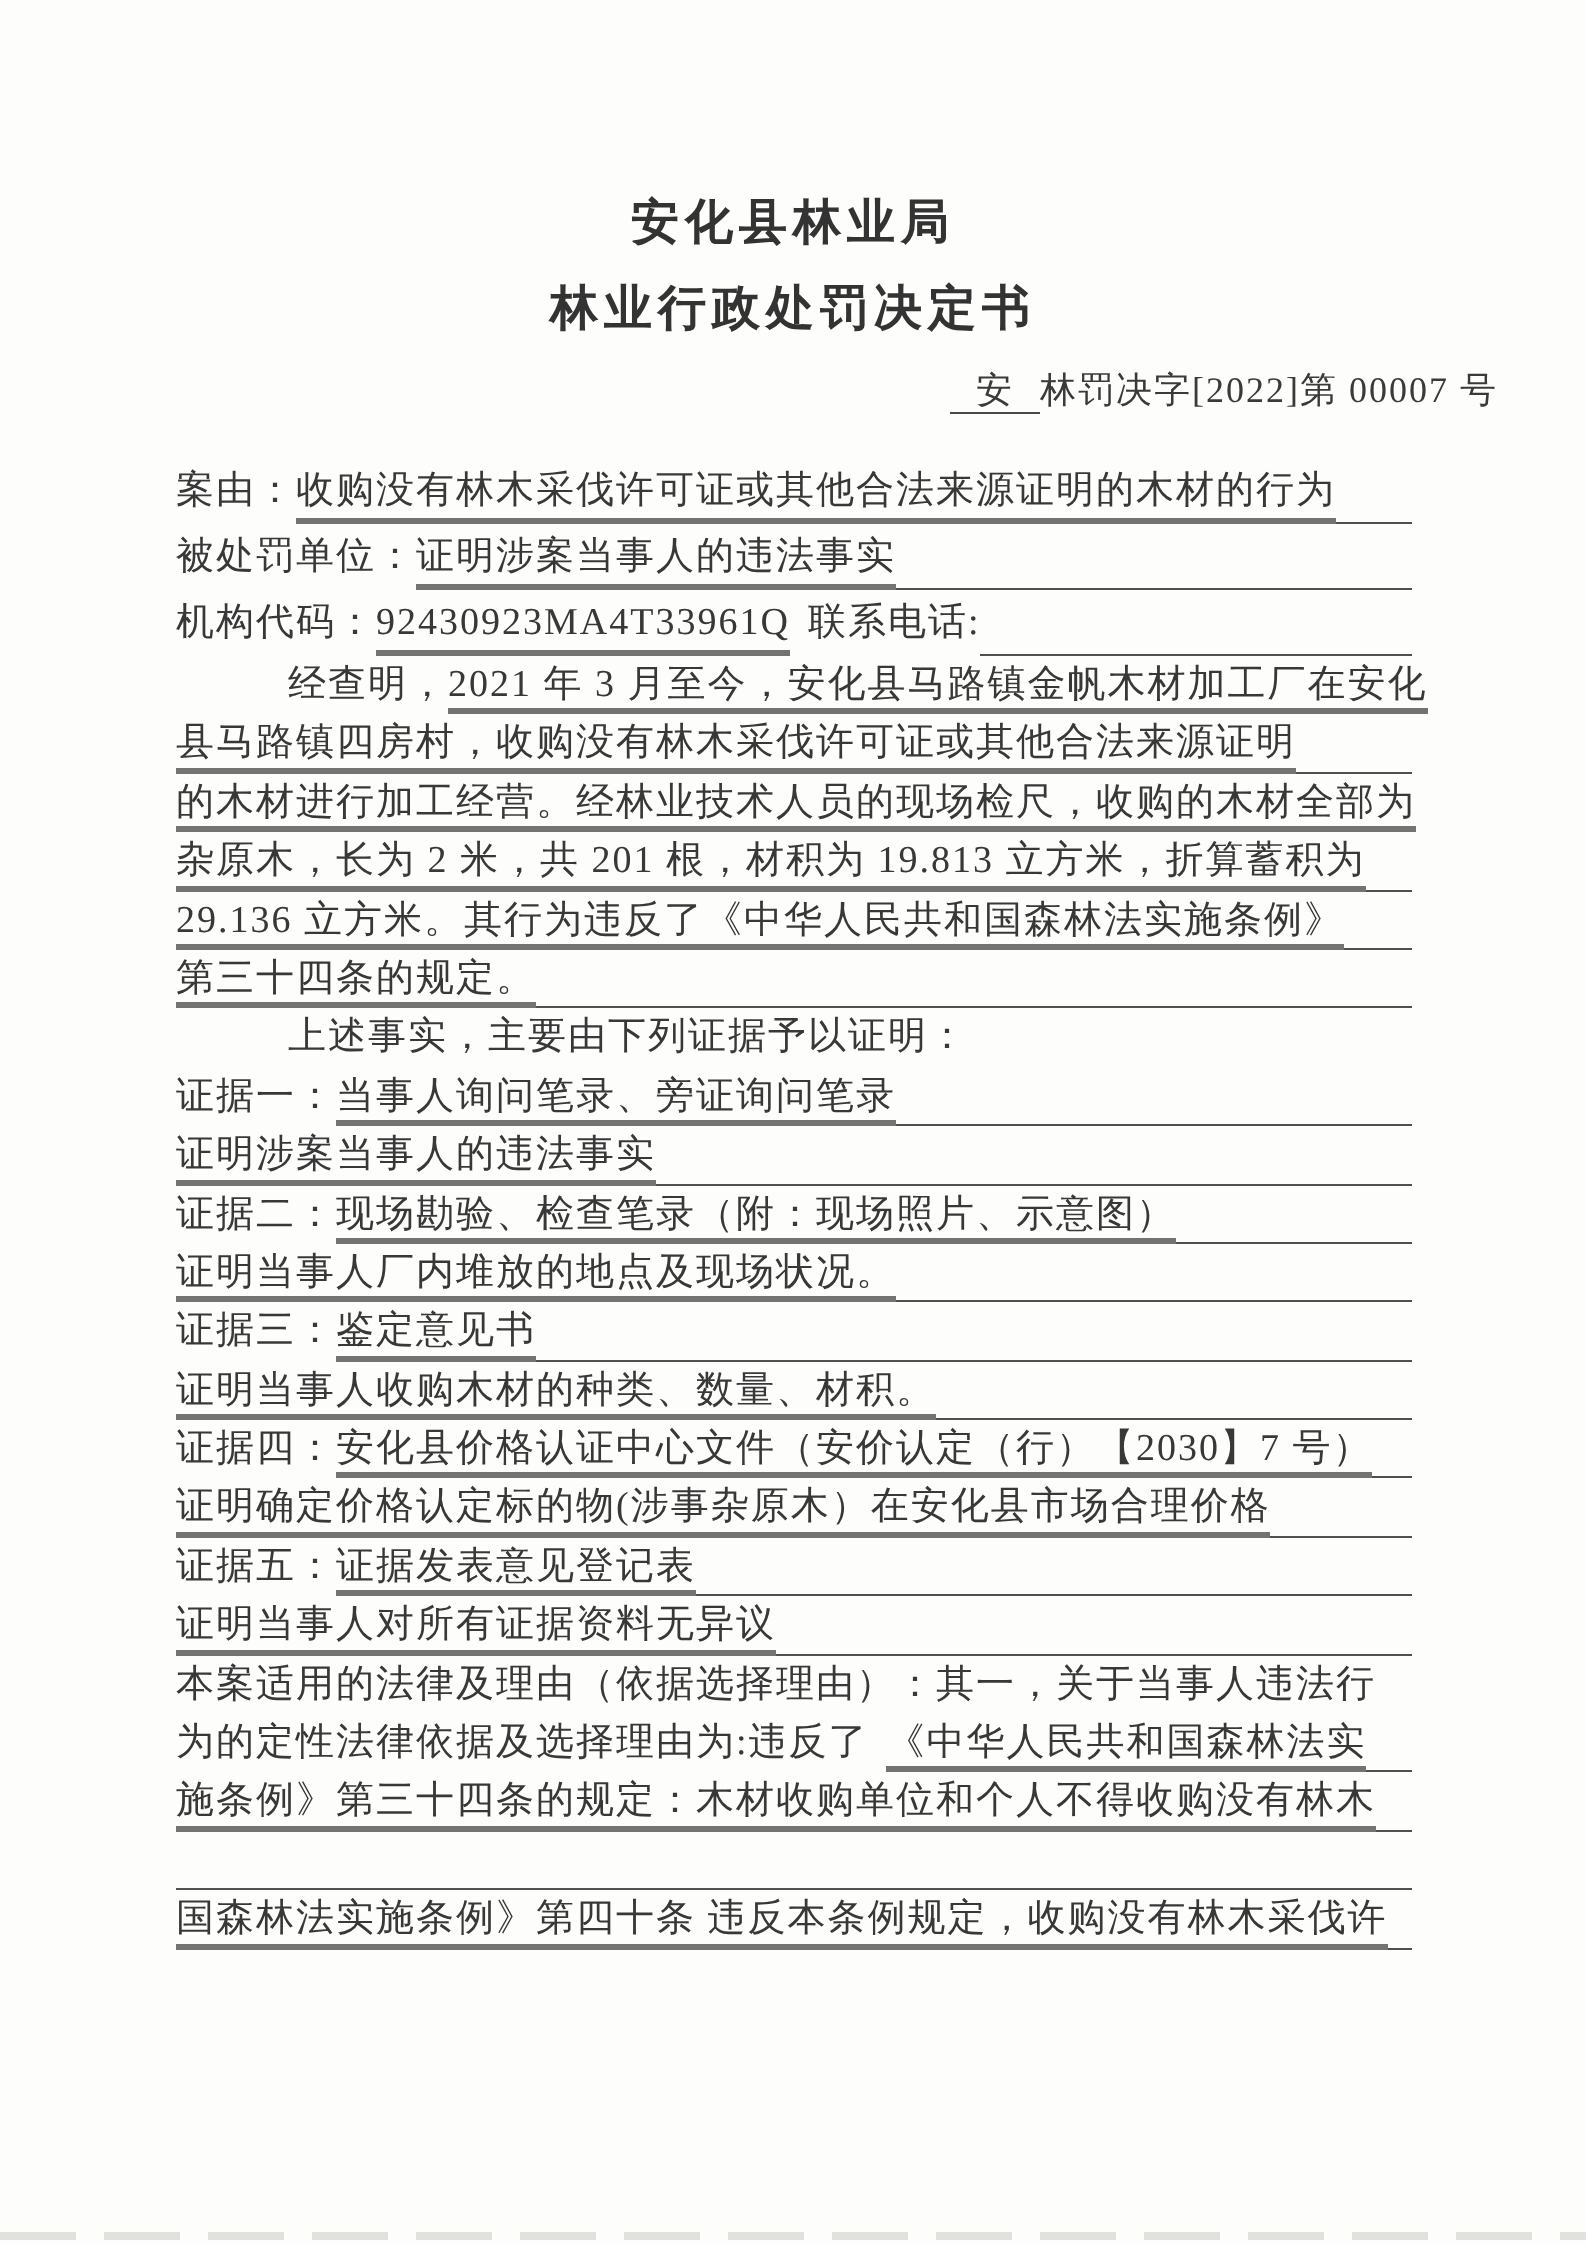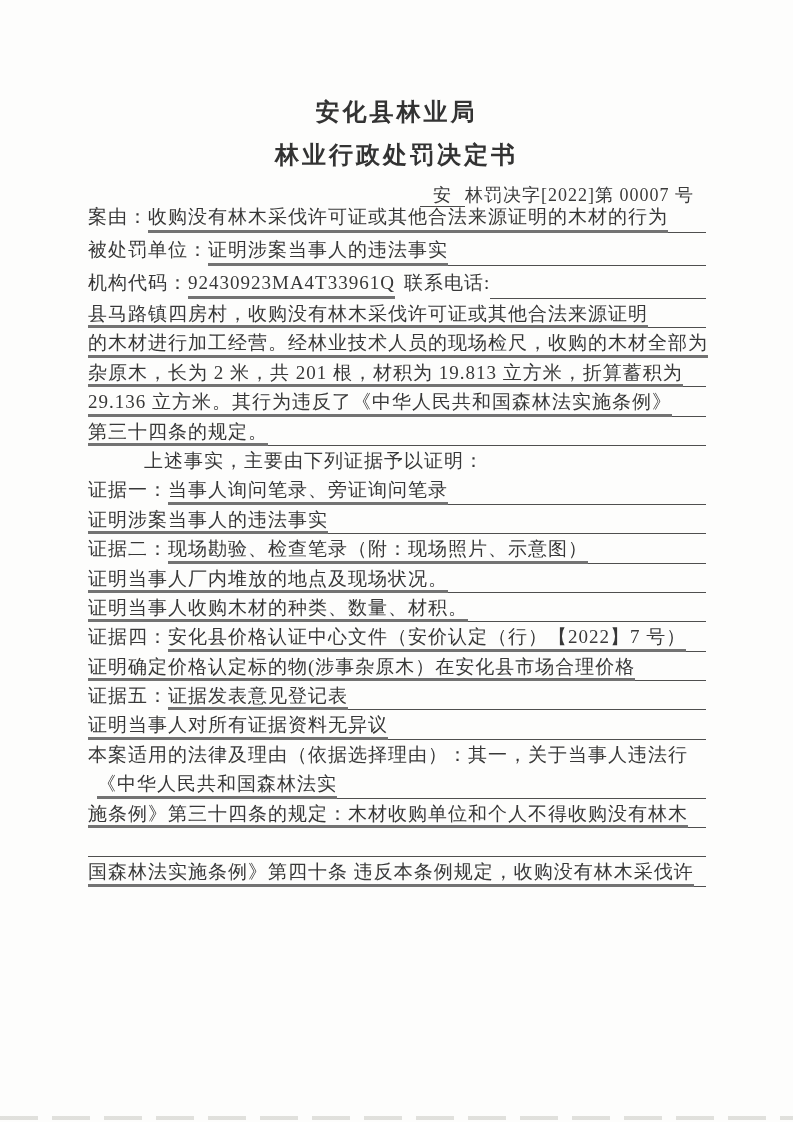--- a/index.html
+++ b/index.html
@@ -9,25 +9,25 @@
     margin:0 auto;
     background:#fdfdfc;
     overflow:hidden;
     color:#383838;
     font-family:"Liberation Serif","DejaVu Serif",serif;
   }
   .hdr{padding-top:98px;text-align:center;}
   .title{font-size:24px;line-height:28px;font-weight:700;letter-spacing:3px;margin:0 0 15px 0;color:#333;}
   .docno{
     margin-top:14px;font-size:18px;line-height:22px;text-align:right;
-    padding-right:99px;letter-spacing:1px;color:#3a3a3a;
+    padding-right:44px;letter-spacing:1px;color:#3a3a3a;
   }
   .blank-u{display:inline-block;border-bottom:1px solid #4a4a4a;padding:0 13px;}
   .body{
-    position:absolute;left:88px;top:200px;width:618px;
+    position:absolute;left:88px;top:229px;width:618px;
     font-size:19px;letter-spacing:1px;
   }
   .line{display:flex;height:29.4px;line-height:29.4px;white-space:pre;}
   .line.f{height:33px;line-height:33px;}
   .u{border-bottom:3px solid #737373;}
   .fl{flex:1 1 auto;border-bottom:1px solid #4f4f4f;min-width:0;}
   .ind{padding-left:56px;}
   .gap{margin-left:9px;text-align:right;}
   .edge{
     position:absolute;left:0;right:0;bottom:2px;height:4px;
@@ -63,20 +63,25 @@
 
     <div class="line f">
       <span>机构代码：</span>
       <span class="u">92430923MA4T33961Q</span>
       <span class="gap">联系电话:</span>
       <span class="u"></span>
       <span class="fl"></span>
     </div>
 
 
+    <div class="line ind">
+      <span>经查明，</span>
+      <span class="u">2021 年 3 月至今，安化县马路镇金帆木材加工厂在安化</span>
+      <span class="fl"></span>
+    </div>
     <div class="line">
       <span class="u">县马路镇四房村，收购没有林木采伐许可证或其他合法来源证明</span>
       <span class="fl"></span>
     </div>
     <div class="line">
       <span class="u">的木材进行加工经营。经林业技术人员的现场检尺，收购的木材全部为</span>
       <span class="fl"></span>
     </div>
     <div class="line">
       <span class="u">杂原木，长为 2 米，共 201 根，材积为 19.813 立方米，折算蓄积为</span>
@@ -109,27 +114,32 @@
       <span>证据二：</span>
       <span class="u">现场勘验、检查笔录（附：现场照片、示意图）</span>
       <span class="fl"></span>
     </div>
     <div class="line">
       <span class="u">证明当事人厂内堆放的地点及现场状况。</span>
       <span class="fl"></span>
     </div>
 
     <div class="line">
+      <span>证据三：</span>
+      <span class="u">鉴定意见书</span>
+      <span class="fl"></span>
+    </div>
+    <div class="line">
       <span class="u">证明当事人收购木材的种类、数量、材积。</span>
       <span class="fl"></span>
     </div>
 
     <div class="line">
       <span>证据四：</span>
-      <span class="u">安化县价格认证中心文件（安价认定（行）【2022】7 号）</span>
+      <span class="u">安化县价格认证中心文件（安价认定（行）【2030】7 号）</span>
       <span class="fl"></span>
     </div>
     <div class="line">
       <span class="u">证明确定价格认定标的物(涉事杂原木）在安化县市场合理价格</span>
       <span class="fl"></span>
     </div>
 
     <div class="line">
       <span>证据五：</span>
       <span class="u">证据发表意见登记表</span>
@@ -137,20 +147,21 @@
     </div>
     <div class="line">
       <span class="u">证明当事人对所有证据资料无异议</span>
       <span class="fl"></span>
     </div>
 
     <div class="line">
       <span>本案适用的法律及理由（依据选择理由）：其一，关于当事人违法行</span>
     </div>
     <div class="line">
+      <span>为的定性法律依据及选择理由为:违反了</span>
       <span class="u gap">《中华人民共和国森林法实</span>
       <span class="fl"></span>
     </div>
     <div class="line">
       <span class="u">施条例》第三十四条的规定：木材收购单位和个人不得收购没有林木</span>
       <span class="fl"></span>
     </div>
     <div class="line">
       <span class="fl"></span>
     </div>

